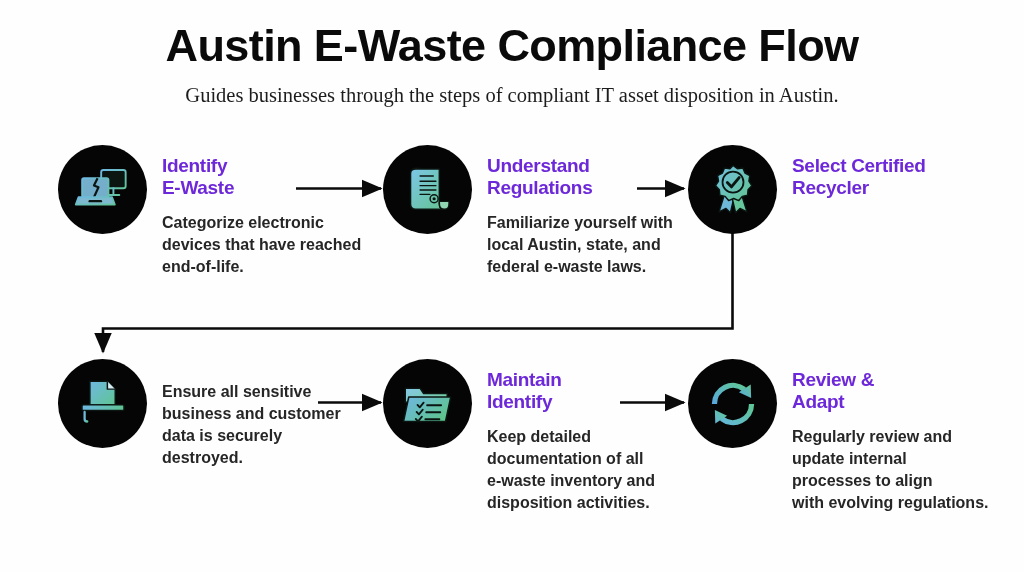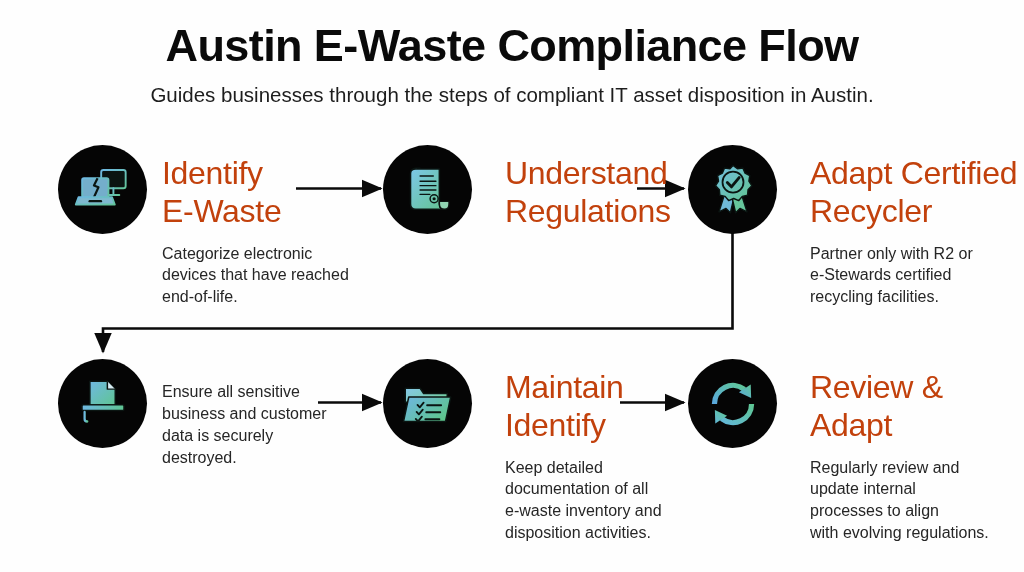--- a/index.html
+++ b/index.html
@@ -37,20 +37,21 @@
     margin: 0;
     white-space: nowrap;
   }
   .subtitle {
     font-size: 20.5px;
     font-weight: 400;
     color: #1d1d1d;
     margin: 12px 0 0 0;
     line-height: 1.2;
     white-space: nowrap;
+    font-family: Liberation Serif, serif;
   }
 
   
   .row {
     position: absolute;
     left: 0;
     width: 1024px;
   }
   .row-top  { top: 145px; }
   .row-bot  { top: 359px; }
@@ -77,38 +78,38 @@
   }
   .icon-circle svg { display: block; }
 
   .step-text {
     position: absolute;
     left: 104px;
     top: 10px;
     width: 210px;
   }
   .step-title {
-    font-size: 32px;
-    font-weight: 400;
-    color: #c2410c;
+    font-size: 19px;
+    font-weight: 700;
+    color: #6d28d9;
     line-height: 1.18;
     letter-spacing: -0.3px;
     margin: 0;
     white-space: pre-line;
   }
   .step-desc {
     font-size: 16px;
-    font-weight: 400;
+    font-weight: 700;
     color: #262626;
     line-height: 1.37;
     margin: 12px 0 0 0;
     white-space: pre-line;
   }
   .step-b .step-text,
-  .step-c .step-text { width: 225px; margin-left: 18px; }
+  .step-c .step-text { width: 225px; }
 
   
   .connector-svg {
     position: absolute;
     left: 0;
     top: 0;
     width: 1024px;
     height: 572px;
     pointer-events: none;
   }
@@ -201,20 +202,23 @@
             </g>
 
             <circle cx="39" cy="42" r="4.6" fill="none" stroke="#0b1512" stroke-width="1.7"></circle>
             <circle cx="39" cy="42" r="1.8" fill="#0b1512"></circle>
           </svg>
         </span>
       </div>
       <div class="step-text">
         <p class="step-title">Understand
 Regulations</p>
+        <p class="step-desc">Familiarize yourself with
+local Austin, state, and
+federal e-waste laws.</p>
       </div>
     </div>
 
     <div class="step step-c">
       <div class="icon-circle">
         <span>
           <svg width="56" height="56" viewBox="0 0 64 64">
             <defs>
               <linearGradient id="g3" x1="0" y1="0" x2="1" y2="1">
                 <stop offset="0%" stop-color="#74bfe4"></stop>
@@ -225,25 +229,22 @@
             <path d="M22,38 L16,57 L24,53 L29,58 L33,41 Z" fill="#6fb9d8" stroke="#0b1512" stroke-width="1.6" stroke-linejoin="round"></path>
             <path d="M42,38 L48,57 L40,53 L35,58 L31,41 Z" fill="#66c69c" stroke="#0b1512" stroke-width="1.6" stroke-linejoin="round"></path>
 
             <path d="M32,4 l5.1,3.6 l6.2,-0.8 l2.4,5.8 l5.5,3 l-1,6.2 l3.3,5.3 l-4.3,4.6 l-0.5,6.2 l-6.1,1.4 l-4,4.8 l-5.8,-2.4 l-5.8,2.4 l-4,-4.8 l-6.1,-1.4 l-0.5,-6.2 l-4.3,-4.6 l3.3,-5.3 l-1,-6.2 l5.5,-3 l2.4,-5.8 l6.2,0.8 z" fill="url(#g3)" stroke="#0b1512" stroke-width="1.7" stroke-linejoin="round"></path>
             <circle cx="32" cy="23" r="12" fill="none" stroke="#0b1512" stroke-width="2"></circle>
             <path d="M25.5,23.5 L30.2,28.4 L39,17.8" fill="none" stroke="#0b1512" stroke-width="3.3" stroke-linecap="round" stroke-linejoin="round"></path>
           </svg>
         </span>
       </div>
       <div class="step-text">
-        <p class="step-title">Adapt Certified
+        <p class="step-title">Select Certified
 Recycler</p>
-        <p class="step-desc">Partner only with R2 or
-e-Stewards certified
-recycling facilities.</p>
       </div>
     </div>
   </div>
 
   <div class="row row-bot">
 
     <div class="step step-a">
       <div class="icon-circle">
         <span>
           <svg width="56" height="56" viewBox="0 0 64 64">

